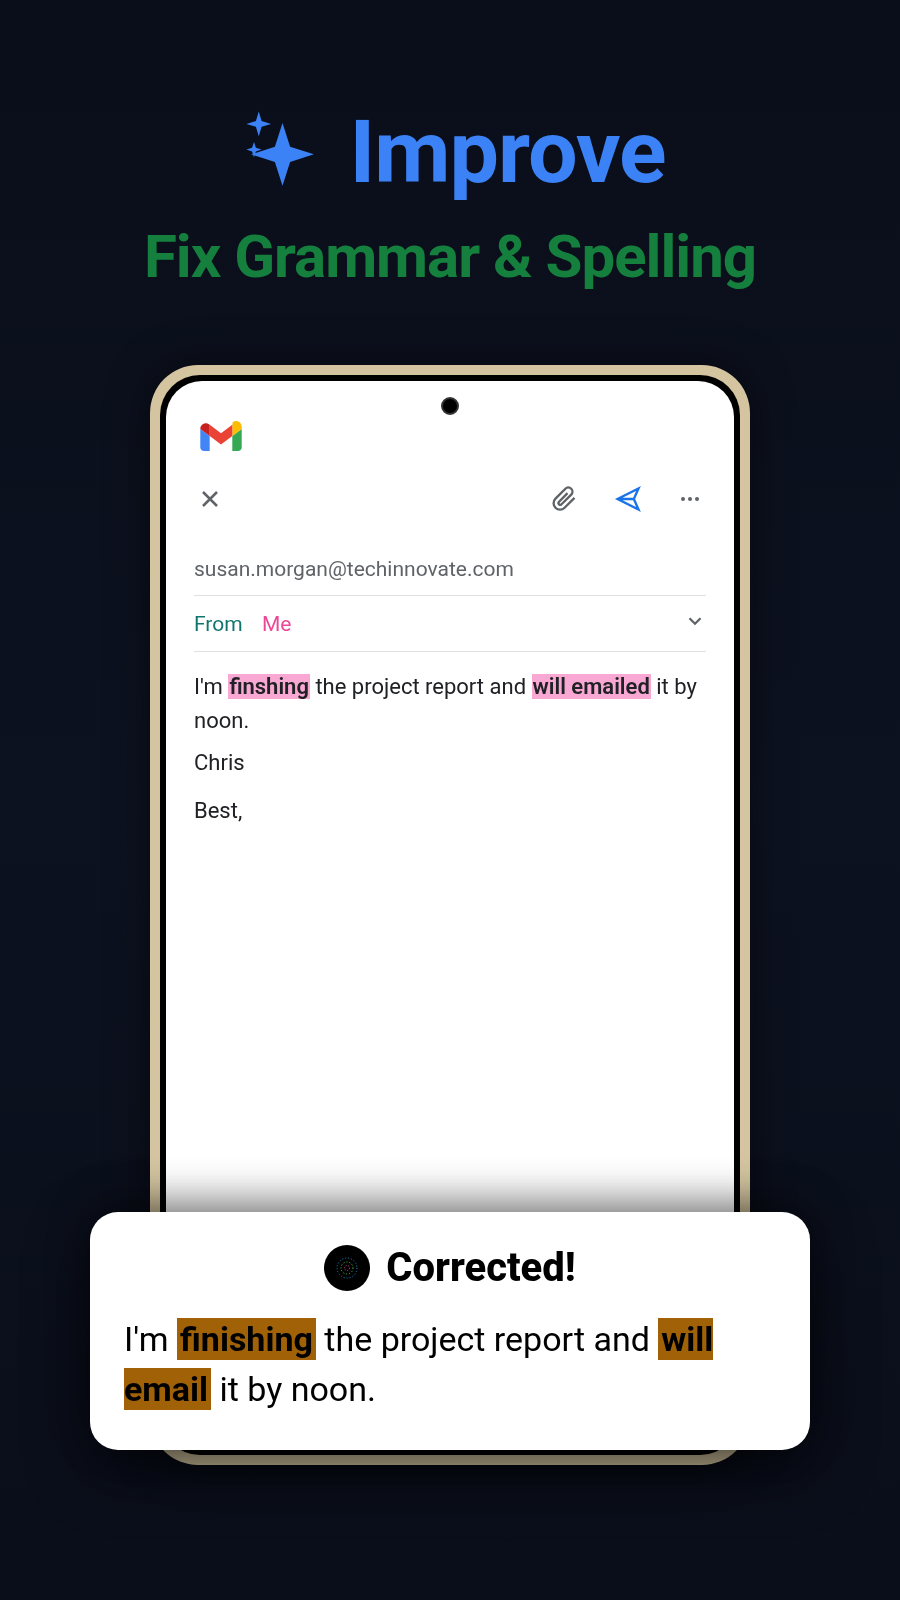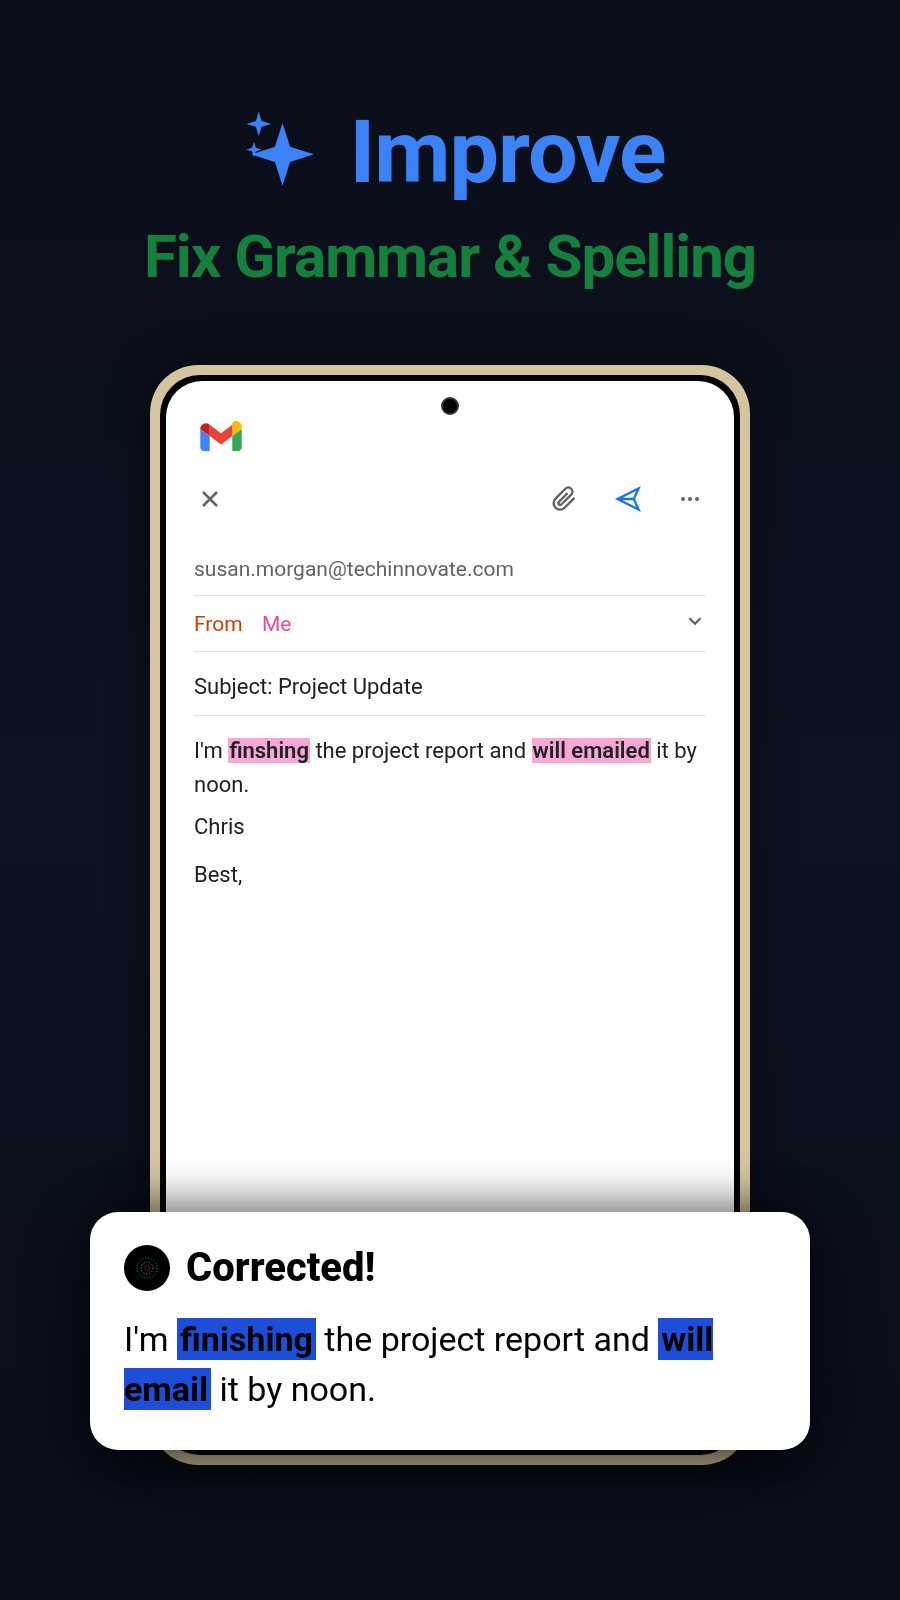--- a/index.html
+++ b/index.html
@@ -118,21 +118,21 @@
   border-bottom: 1px solid #e0e0e0;
   font-size: 21px;
   color: #3c4043;
 }
 .field-to { color: #5f6368; }
 .field-from {
   display: flex;
   justify-content: space-between;
   align-items: center;
 }
-.from-label { color: #c2410c; }
+.from-label { color: #0f766e; }
 .from-value { color: #ec4899; margin-left: 14px; }
 .subject-row {
   padding: 22px 0 16px 0;
   font-size: 22px;
   color: #202124;
   border-bottom: 1px solid #e0e0e0;
 }
 .body-text {
   padding-top: 18px;
   font-size: 22px;
@@ -217,20 +217,21 @@
   border-radius: 28px;
   padding: 32px 34px 36px 34px;
   box-shadow: 0 -10px 40px rgba(0,0,0,0.4), 0 20px 60px rgba(0,0,0,0.6);
   z-index: 20;
 }
 .card-header {
   display: flex;
   align-items: center;
   gap: 16px;
   margin-bottom: 24px;
+  justify-content: center;
 }
 .card-icon {
   width: 46px;
   height: 46px;
   background: #000;
   border-radius: 50%;
   display: flex;
   align-items: center;
   justify-content: center;
 }
@@ -239,21 +240,21 @@
   font-weight: 800;
   color: #000;
 }
 .card-body {
   font-size: 34px;
   line-height: 1.45;
   color: #000;
   font-weight: 400;
 }
 .hl-green {
-  background: #1d4ed8;
+  background: #a16207;
   font-weight: 700;
   padding: 1px 3px;
 }
 </style>
 </head>
 <body>
 
 <div class="hero">
   <div class="hero-title-row">
     <span class="sparkle-big">
@@ -318,21 +319,20 @@
             <span class="from-label">From</span>
             <span class="from-value">Me</span>
           </span>
           <span>
             <svg width="22" height="22" viewBox="0 0 24 24">
                 <path fill="none" stroke="#5f6368" stroke-width="2.5" d="M6 9l6 6 6-6"></path>
               </svg>
           </span>
         </div>
 
-        <div class="subject-row">Subject: Project Update</div>
 
         <div class="body-text">
           <p>
             <span>I'm </span><span class="hl-red">finshing</span><span> the project report and </span><span class="hl-red">will emailed</span><span> it by noon.</span>
           </p>
           <p>Chris</p>
           <p style="margin-top:14px">Best,</p>
         </div>
 
         <div class="kb-area">

